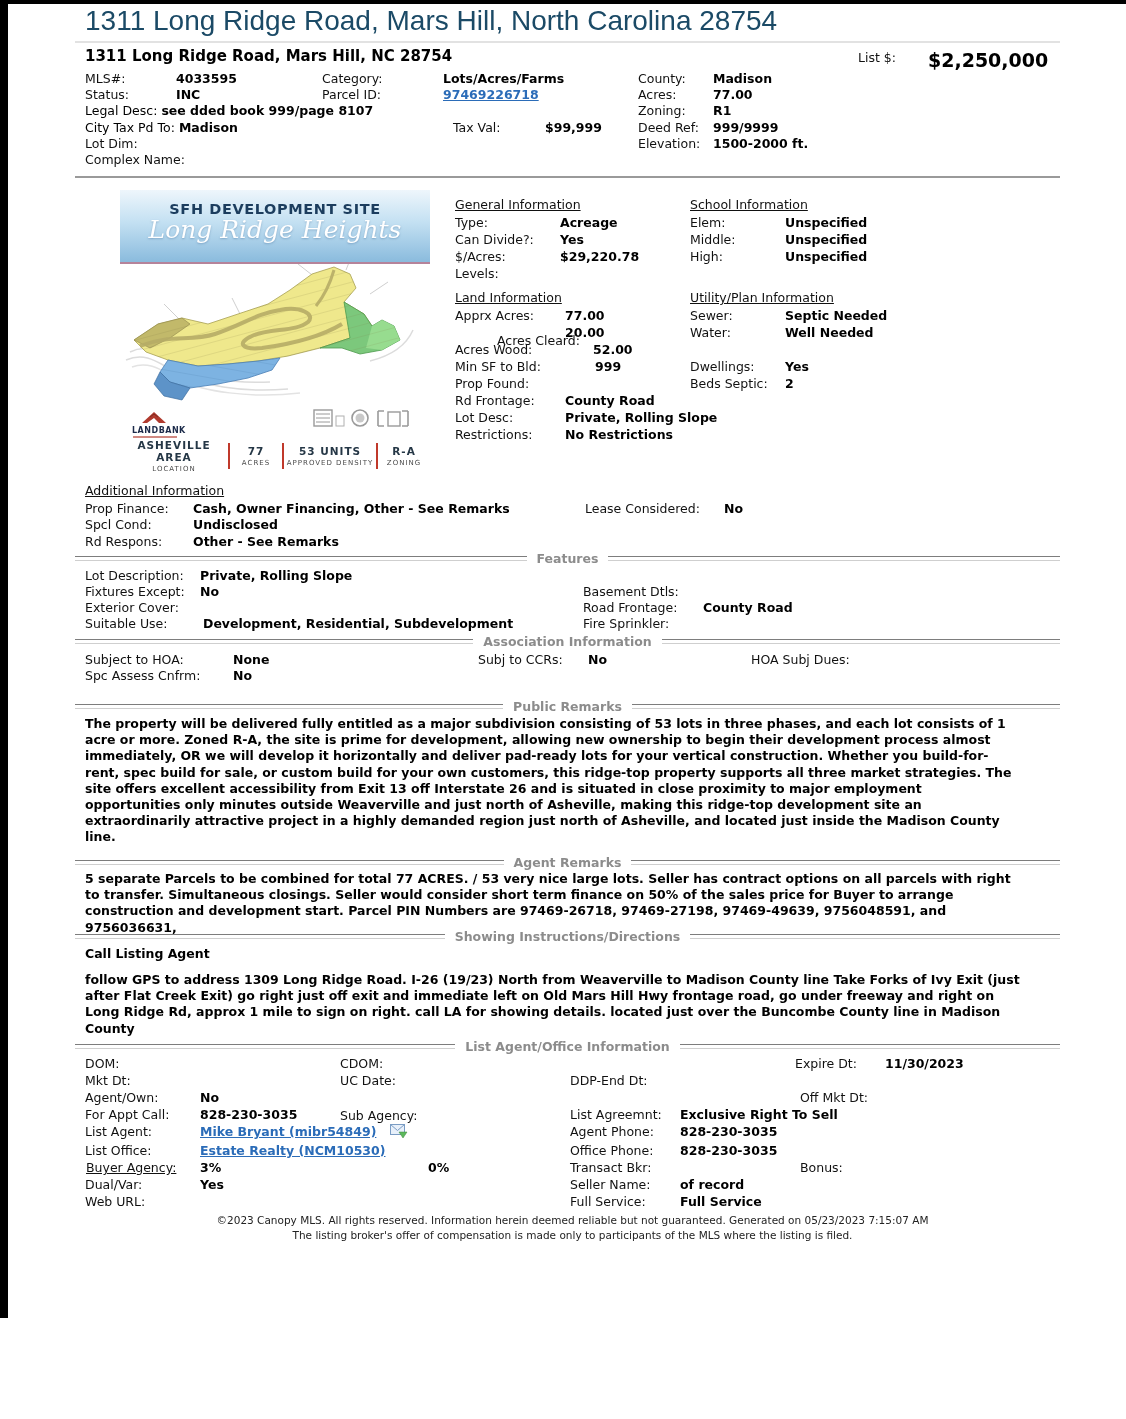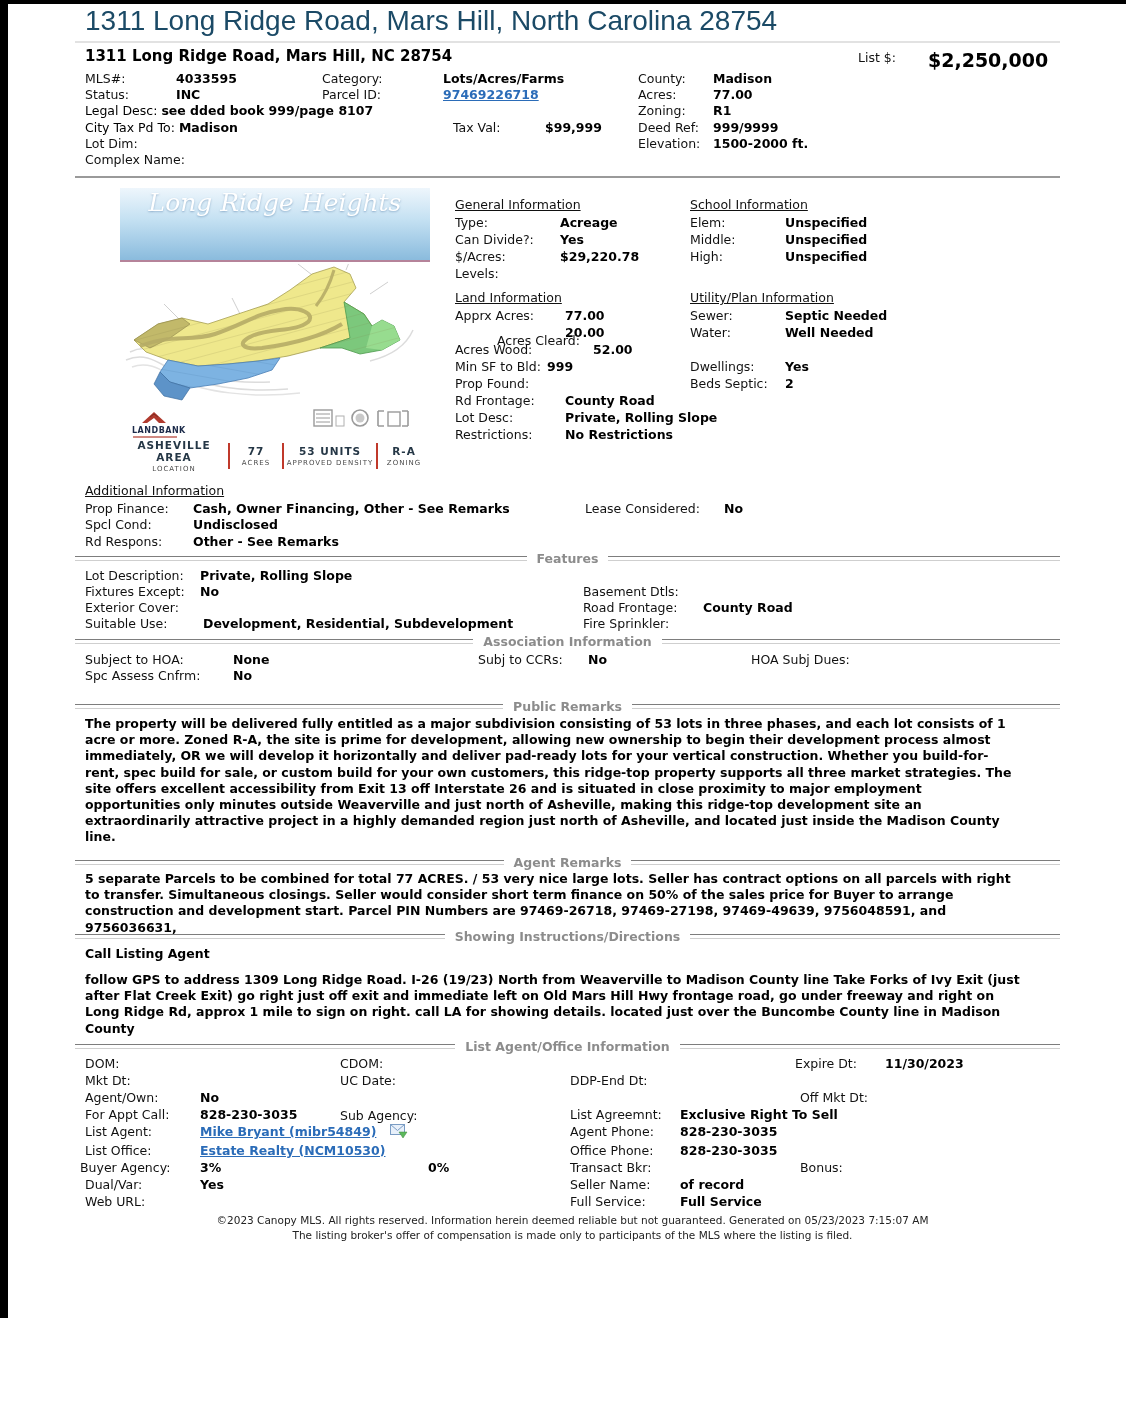--- a/index.html
+++ b/index.html
@@ -80,20 +80,21 @@
 
   <span class="L" style="left:85px;top:136px;">Lot Dim:</span>
   <span class="L" style="left:638px;top:136px;">Elevation:</span>
   <span class="V" style="left:713px;top:136px;">1500-2000 ft.</span>
   <span class="L" style="left:85px;top:152px;">Complex Name:</span>
 
   <div class="rule" style="top:176px;height:2px;background:#9a9a9a;"></div>
 
   <div class="flyer">
     <div class="fbanner">
+      <div class="ftitle">SFH DEVELOPMENT SITE</div>
       <div class="fscript">Long Ridge Heights</div>
     </div>
     <svg width="310" height="150" viewBox="0 0 310 150" style="position:absolute;left:0;top:74px;">
       <defs>
         <pattern id="lots1" width="11" height="11" patternUnits="userSpaceOnUse" patternTransform="rotate(75)">
           <line x1="0" y1="0" x2="0" y2="11" stroke="#7a7440" stroke-width="0.6"></line>
         </pattern>
         <pattern id="lots2" width="12" height="12" patternUnits="userSpaceOnUse" patternTransform="rotate(100)">
           <line x1="0" y1="0" x2="0" y2="12" stroke="#3c6e9e" stroke-width="0.6"></line>
         </pattern>
@@ -178,21 +179,21 @@
   <span class="V" style="left:785px;top:249px;">Unspecified</span>
 
   <span class="HD" style="left:455px;top:290px;">Land Information</span>
   <span class="L" style="left:455px;top:308px;">Apprx Acres:</span>
   <span class="V" style="left:565px;top:308px;">77.00</span>
   <span class="L" style="left:455px;top:333px;margin-left:42px;">Acres Cleard:</span>
   <span class="V" style="left:565px;top:325px;">20.00</span>
   <span class="L" style="left:455px;top:342px;">Acres Wood:</span>
   <span class="V" style="left:565px;top:342px;margin-left:28px;">52.00</span>
   <span class="L" style="left:455px;top:359px;">Min SF to Bld:</span>
-  <span class="V" style="left:547px;top:359px;">999</span>
+  <span class="V" style="left:595px;top:359px;">999</span>
   <span class="L" style="left:455px;top:376px;">Prop Found:</span>
   <span class="L" style="left:455px;top:393px;">Rd Frontage:</span>
   <span class="V" style="left:565px;top:393px;">County Road</span>
   <span class="L" style="left:455px;top:410px;">Lot Desc:</span>
   <span class="V" style="left:565px;top:410px;">Private, Rolling Slope</span>
   <span class="L" style="left:455px;top:427px;">Restrictions:</span>
   <span class="V" style="left:565px;top:427px;">No Restrictions</span>
 
   <span class="HD" style="left:690px;top:290px;">Utility/Plan Information</span>
   <span class="L" style="left:690px;top:308px;">Sewer:</span>
@@ -297,21 +298,21 @@
     <polygon points="9,8 17,8 13,14" fill="#5cb85c" stroke="#3d8b3d" stroke-width="0.5"></polygon>
   </svg>
   <span class="L" style="left:570px;top:1124px;">Agent Phone:</span>
   <span class="V" style="left:680px;top:1124px;">828-230-3035</span>
 
   <span class="L" style="left:85px;top:1143px;">List Office:</span>
   <a class="lnk" style="position:absolute;left:200px;top:1143px;font-size:12.5px;">Estate Realty (NCM10530)</a>
   <span class="L" style="left:570px;top:1143px;">Office Phone:</span>
   <span class="V" style="left:680px;top:1143px;">828-230-3035</span>
 
-  <span class="L" style="left:80px;top:1160px;">Buyer Agency:</span>
+  <span class="L" style="left:86px;top:1160px;text-decoration:underline;">Buyer Agency:</span>
   <span class="V" style="left:200px;top:1160px;">3%</span>
   <span class="L" style="left:340px;top:1108px;">Sub Agency:</span>
   <span class="V" style="left:428px;top:1160px;">0%</span>
   <span class="L" style="left:570px;top:1160px;">Transact Bkr:</span>
   <span class="L" style="left:800px;top:1160px;">Bonus:</span>
 
   <span class="L" style="left:85px;top:1177px;">Dual/Var:</span>
   <span class="V" style="left:200px;top:1177px;">Yes</span>
   <span class="L" style="left:570px;top:1177px;">Seller Name:</span>
   <span class="V" style="left:680px;top:1177px;">of record</span>

